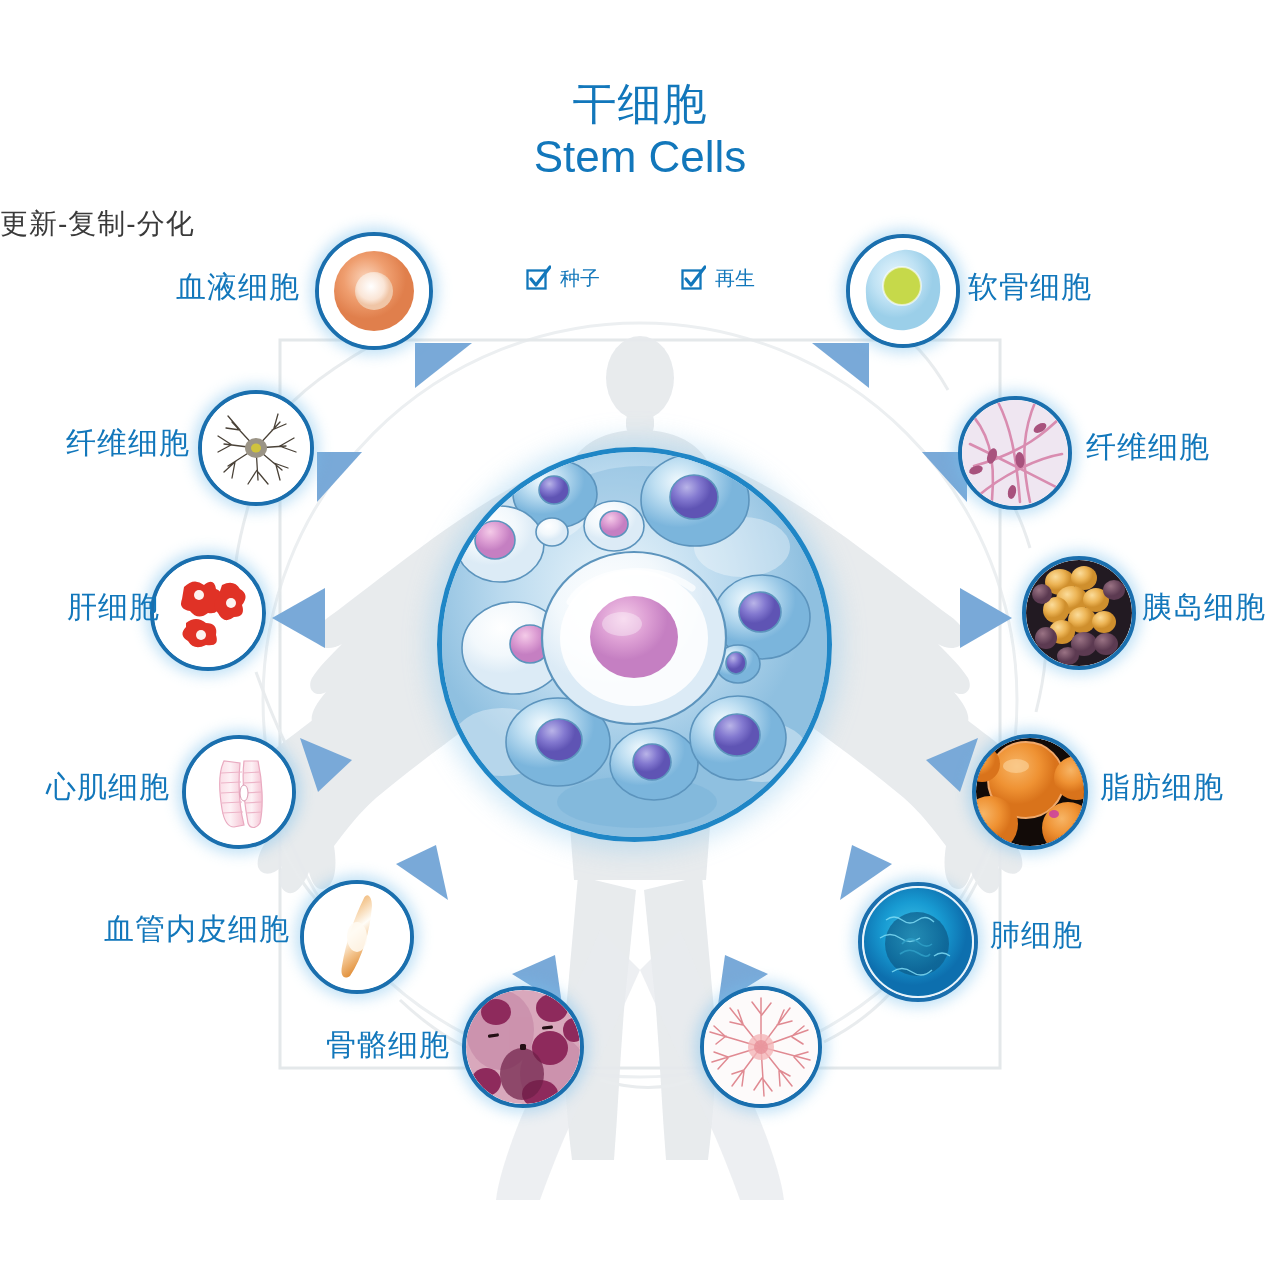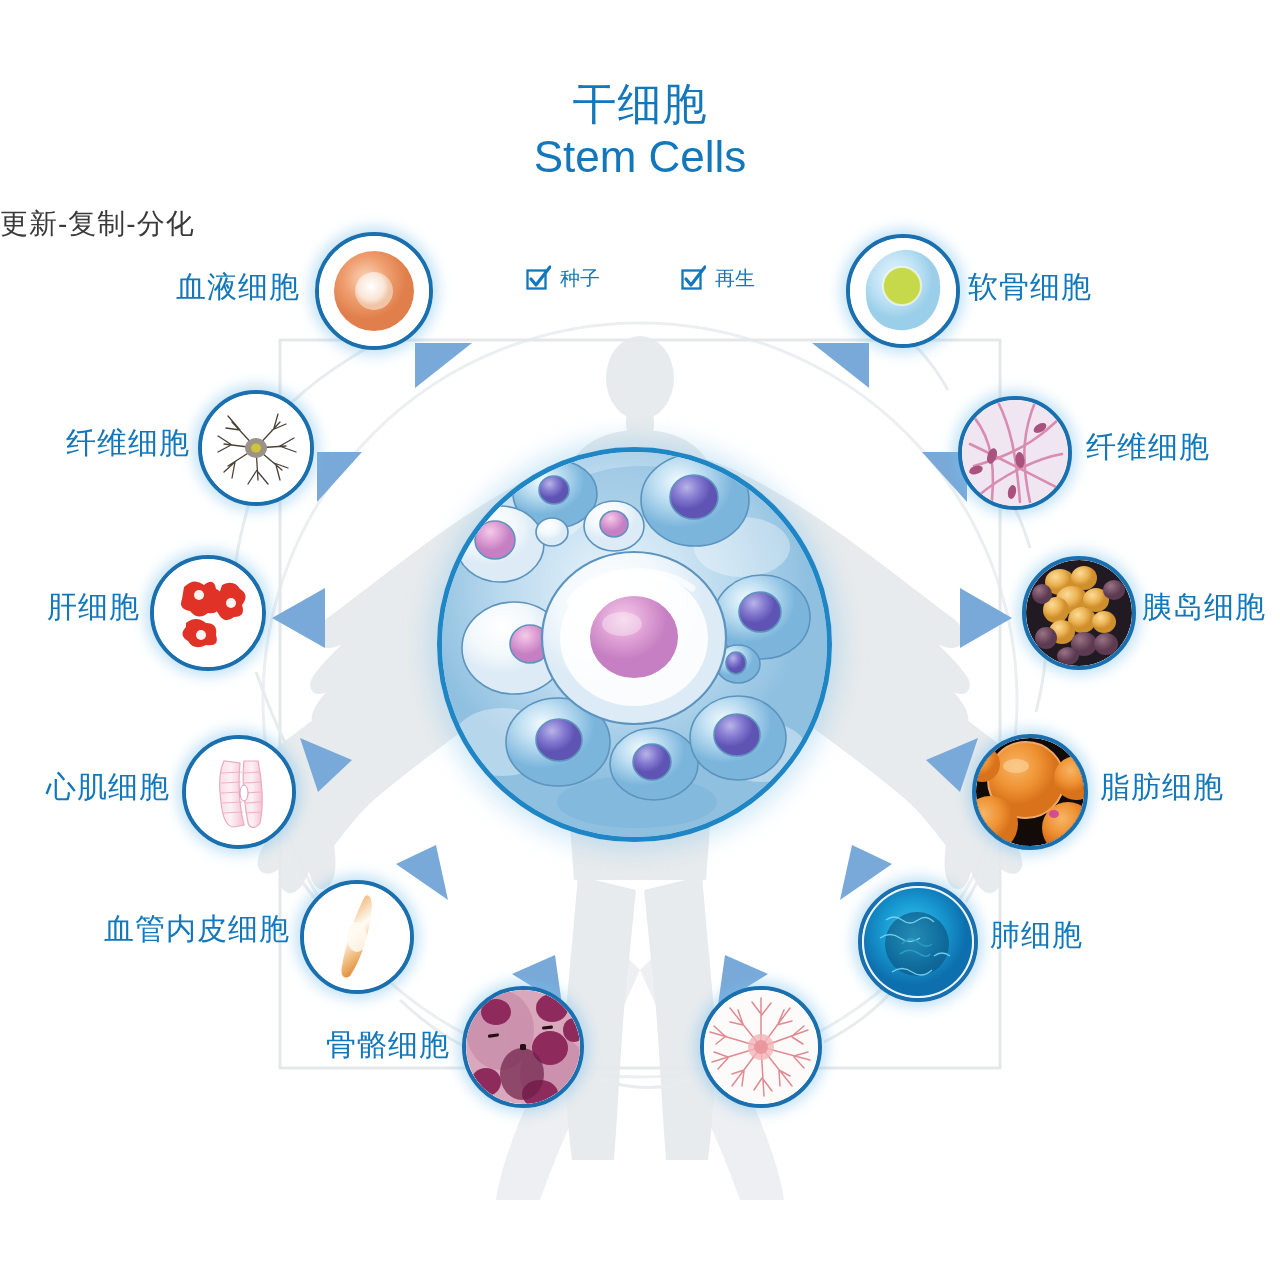--- a/index.html
+++ b/index.html
@@ -390,21 +390,21 @@
           <path d="M32 64 Q42 56 52 64 Q64 64 62 76 Q66 88 52 86 Q40 92 34 82 Q24 76 32 68 Z"></path>
         </g>
         <g fill="#fdf3f0">
           <ellipse cx="45" cy="36" rx="5" ry="5"></ellipse>
           <ellipse cx="77" cy="44" rx="5" ry="5"></ellipse>
           <ellipse cx="47" cy="76" rx="5" ry="5"></ellipse>
         </g>
       </svg>
     </div>
   </div>
-  <div class="node-label lbl-left" style="left:0px;top:590px;width:140px;">肝细胞</div>
+  <div class="node-label lbl-left" style="left:0px;top:590px;width:140px;padding-left:20px;">肝细胞</div>
 
   <div class="node" style="left:182px;top:735px;width:106px;height:106px;">
     <div class="art">
       <svg viewBox="0 0 106 106" width="106" height="106">
         <rect width="106" height="106" fill="#ffffff"></rect>
         <defs>
           <linearGradient id="cmG" x1="0" y1="0" x2="1" y2="0">
             <stop offset="0%" stop-color="#fbdde6"></stop>
             <stop offset="45%" stop-color="#fdf1f5"></stop>
             <stop offset="100%" stop-color="#f5c3d3"></stop>

